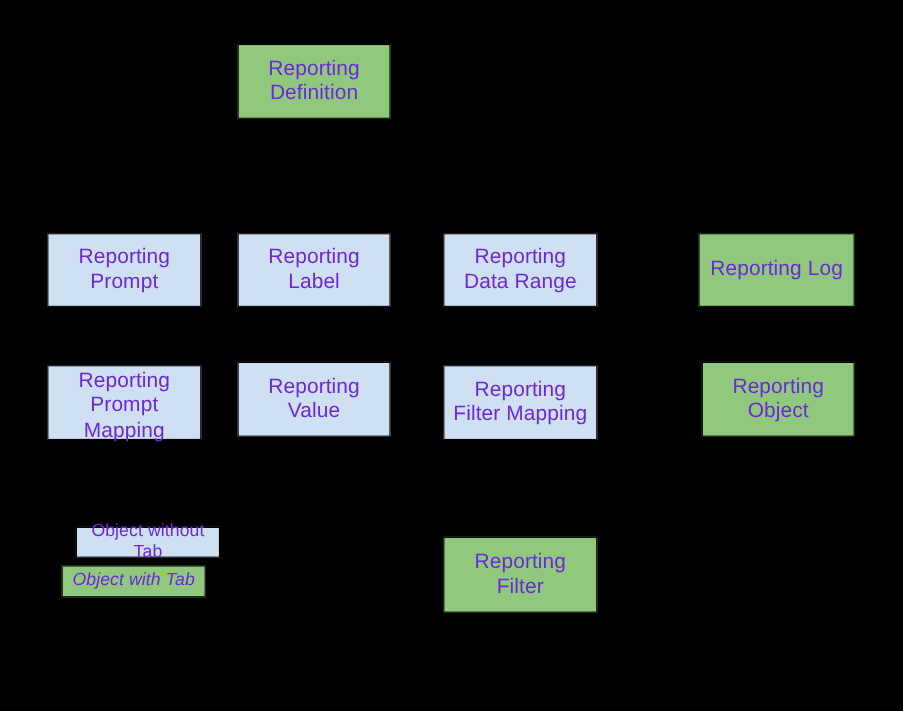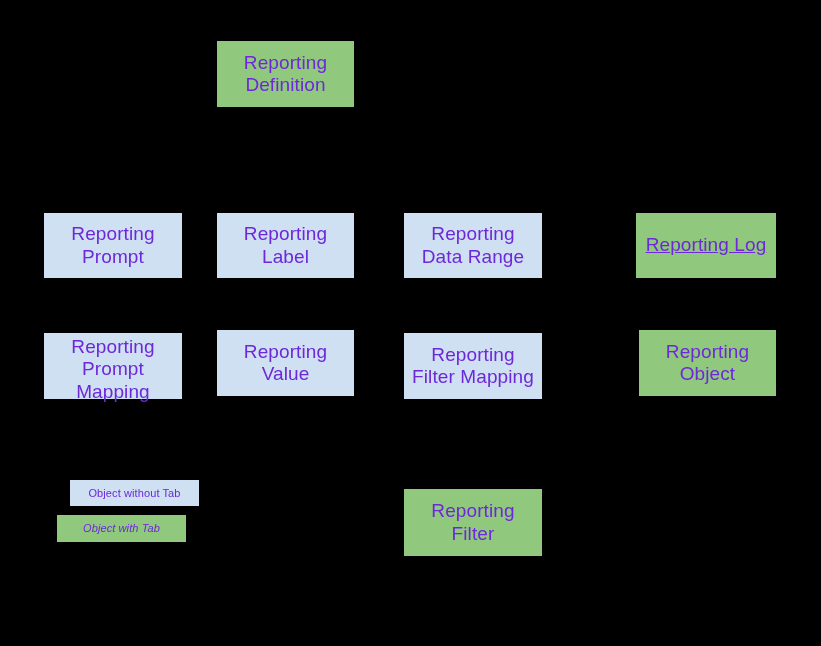--- a/index.html
+++ b/index.html
@@ -28,21 +28,21 @@
     text-align: center;
     color: #6d28d9;
     line-height: 1.18;
     white-space: pre-line;
     letter-spacing: 0.1px;
   }
   .node.blue  { background: #cfe0f3; }
   .node.green { background: #90c97e; }
 
   .node.big   { font-size: 19px; }
-  .node.legend{ font-size: 11px; }
+  .node.legend{ font-size: 16px; }
 
   .node.overflow {
     overflow: visible;
     align-items: flex-start;
     padding-top: 3px;
   }
 
   .edges {
     position: absolute;
     left: 0;
@@ -95,21 +95,21 @@
 
   <div class="node blue big" style="left:43px; top:212px; width:140px; height:67px;">Reporting
 Prompt</div>
 
   <div class="node blue big" style="left:216px; top:212px; width:139px; height:67px;">Reporting
 Label</div>
 
   <div class="node blue big" style="left:403px; top:212px; width:140px; height:67px;">Reporting
 Data Range</div>
 
-  <div class="node green big" style="left:635px; top:212px; width:142px; height:67px;text-decoration:underline;">Reporting Log</div>
+  <div class="node green big" style="left:635px; top:212px; width:142px; height:67px;">Reporting Log</div>
 
   <div class="node blue big overflow" style="left:43px; top:332px; width:140px; height:68px;">Reporting
 Prompt
 Mapping</div>
 
   <div class="node blue big" style="left:216px; top:329px; width:139px; height:68px;">Reporting
 Value</div>
 
   <div class="node blue big" style="left:403px; top:332px; width:140px; height:68px;">Reporting
 Filter Mapping</div>

